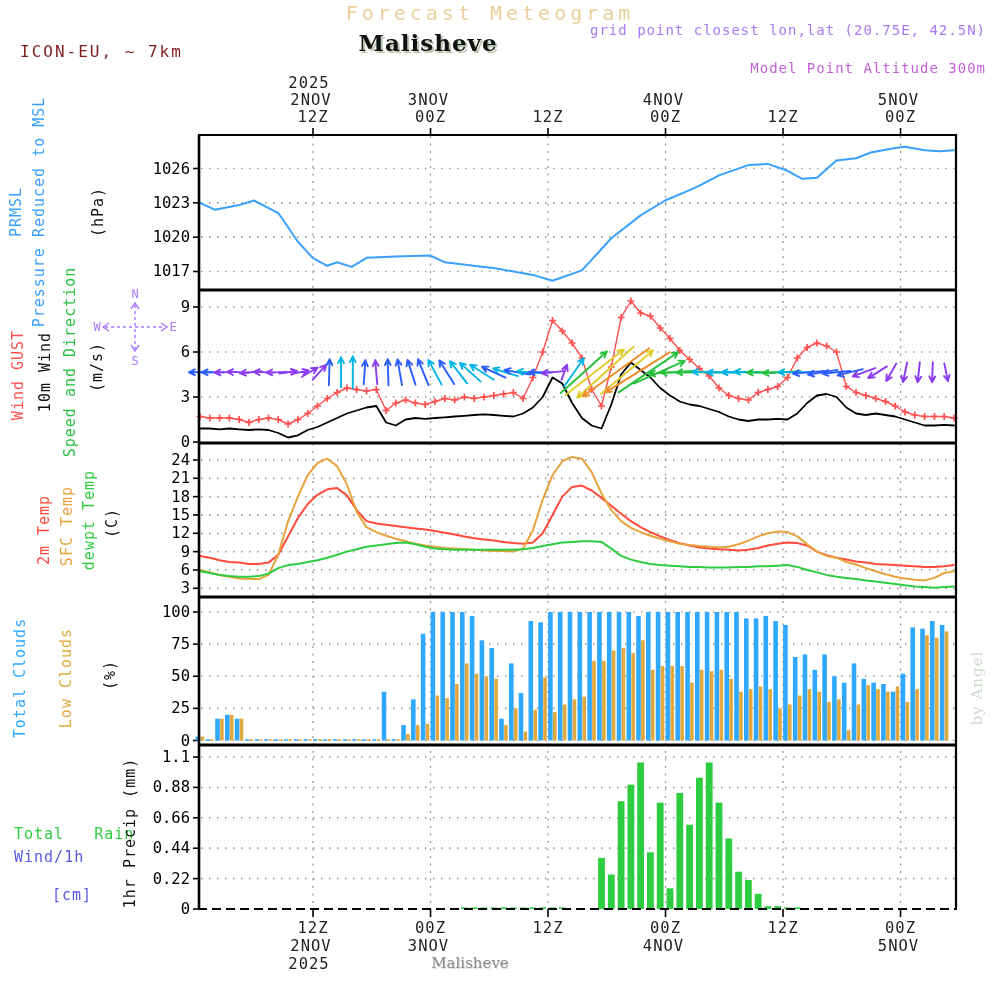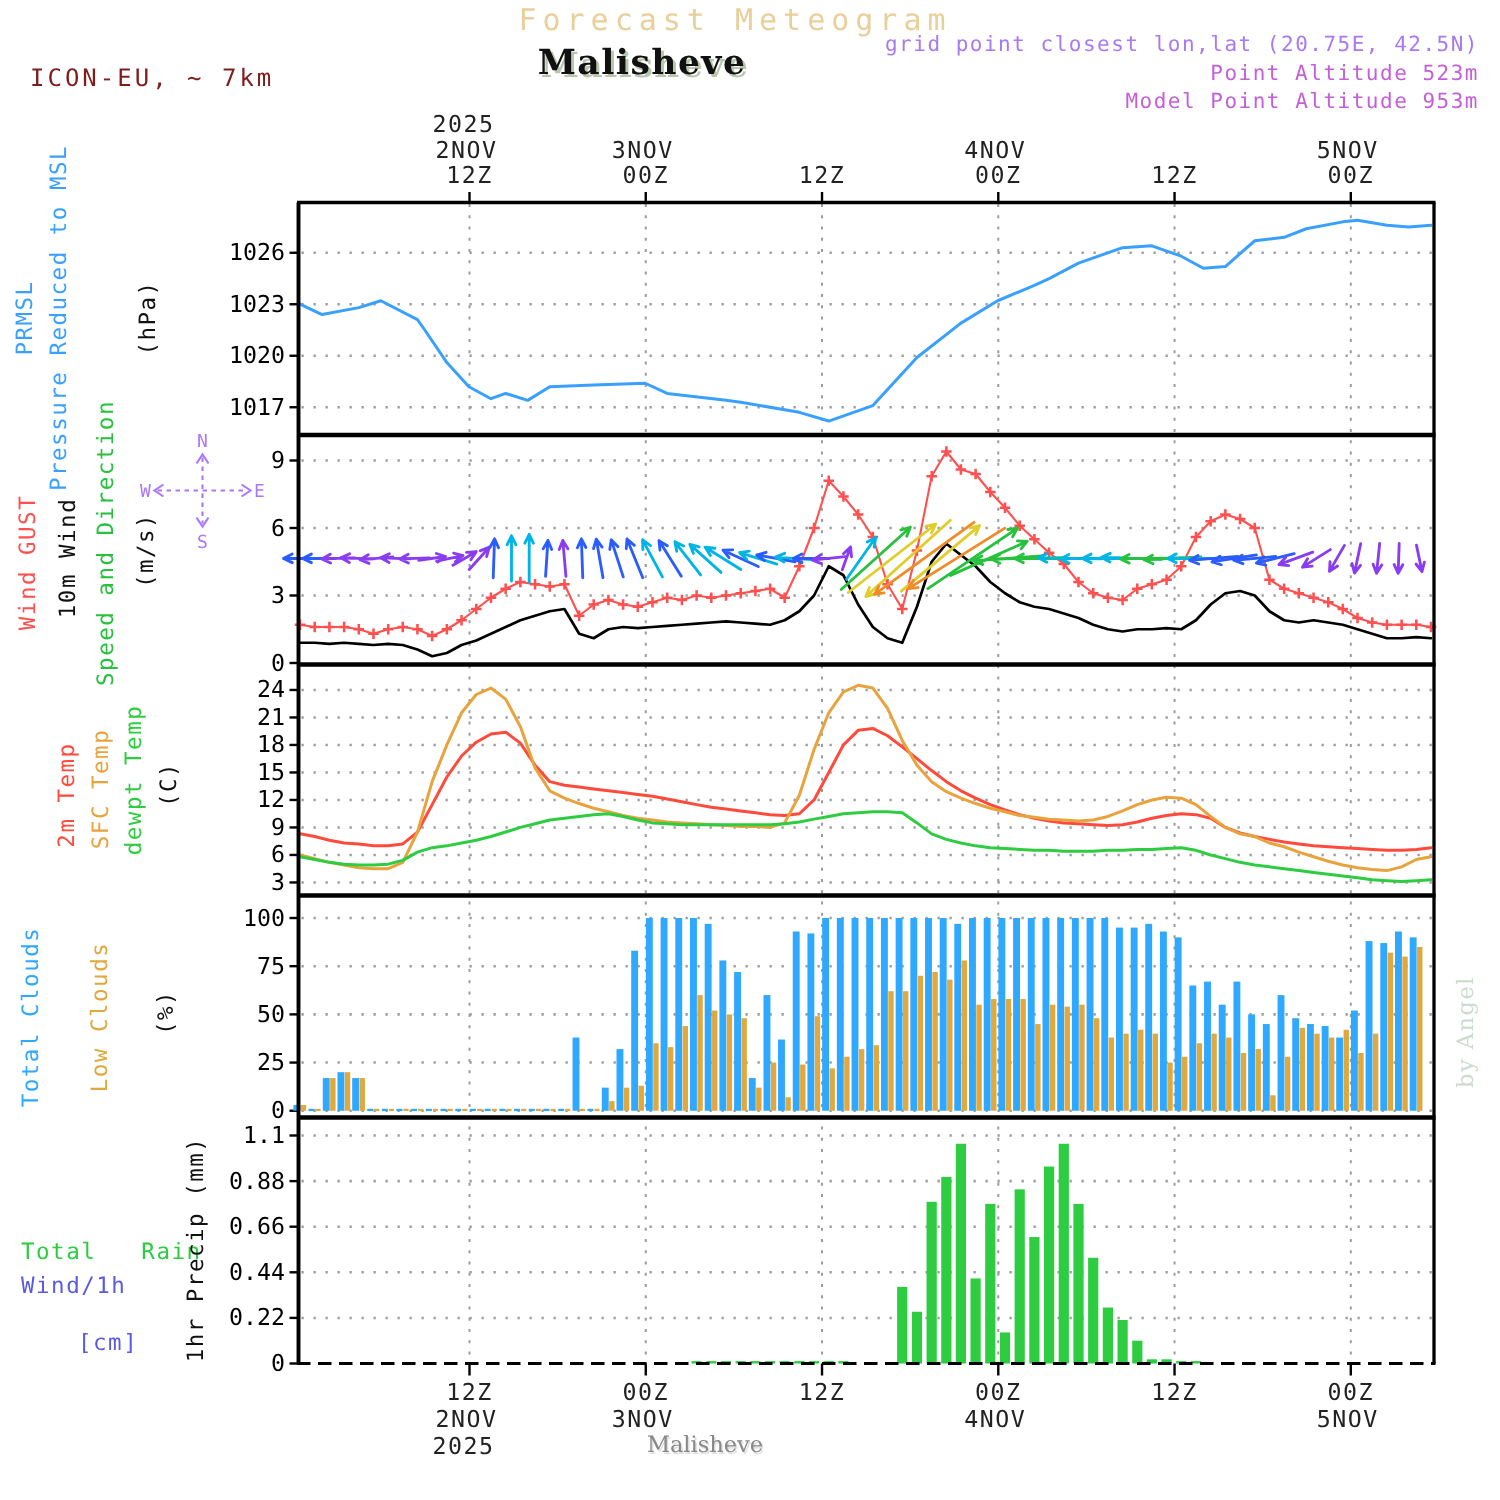--- a/index.html
+++ b/index.html
@@ -26,22 +26,21 @@
 <body>
 <div id="canvas">
 
 <div class="hl" style="left:490px;top:13px;">
       <span class="title">Forecast Meteogram</span>
     </div>
 <div class="hl" style="left:428px;top:42px;">
       <span class="station">Malisheve</span>
     </div>
 <div class="abs right purp" style="right:14px;top:22px;width:500px;">grid point closest lon,lat (20.75E, 42.5N)</div>
-<div class="abs right mag" style="right:14px;top:41px;width:500px;">Point Altitude 523m</div>
-<div class="abs right mag" style="right:14px;top:60px;width:500px;">Model Point Altitude 953m</div>
+<div class="abs right mag" style="right:14px;top:60px;width:500px;">Model Point Altitude 300m</div>
 <div class="abs model" style="left:20px;top:42px;">ICON-EU, ~ 7km</div>
 
 <div class="vl" style="left:16px;top:212px;">
       <span class="lbl" style="color:#3aa0ff;">PRMSL</span>
     </div>
 <div class="vl" style="left:39px;top:212px;">
       <span class="lbl" style="color:#3aa0ff;">Pressure Reduced to MSL</span>
     </div>
 <div class="vl" style="left:98px;top:212px;">
       <span class="lbl" style="color:#111;">(hPa)</span>

